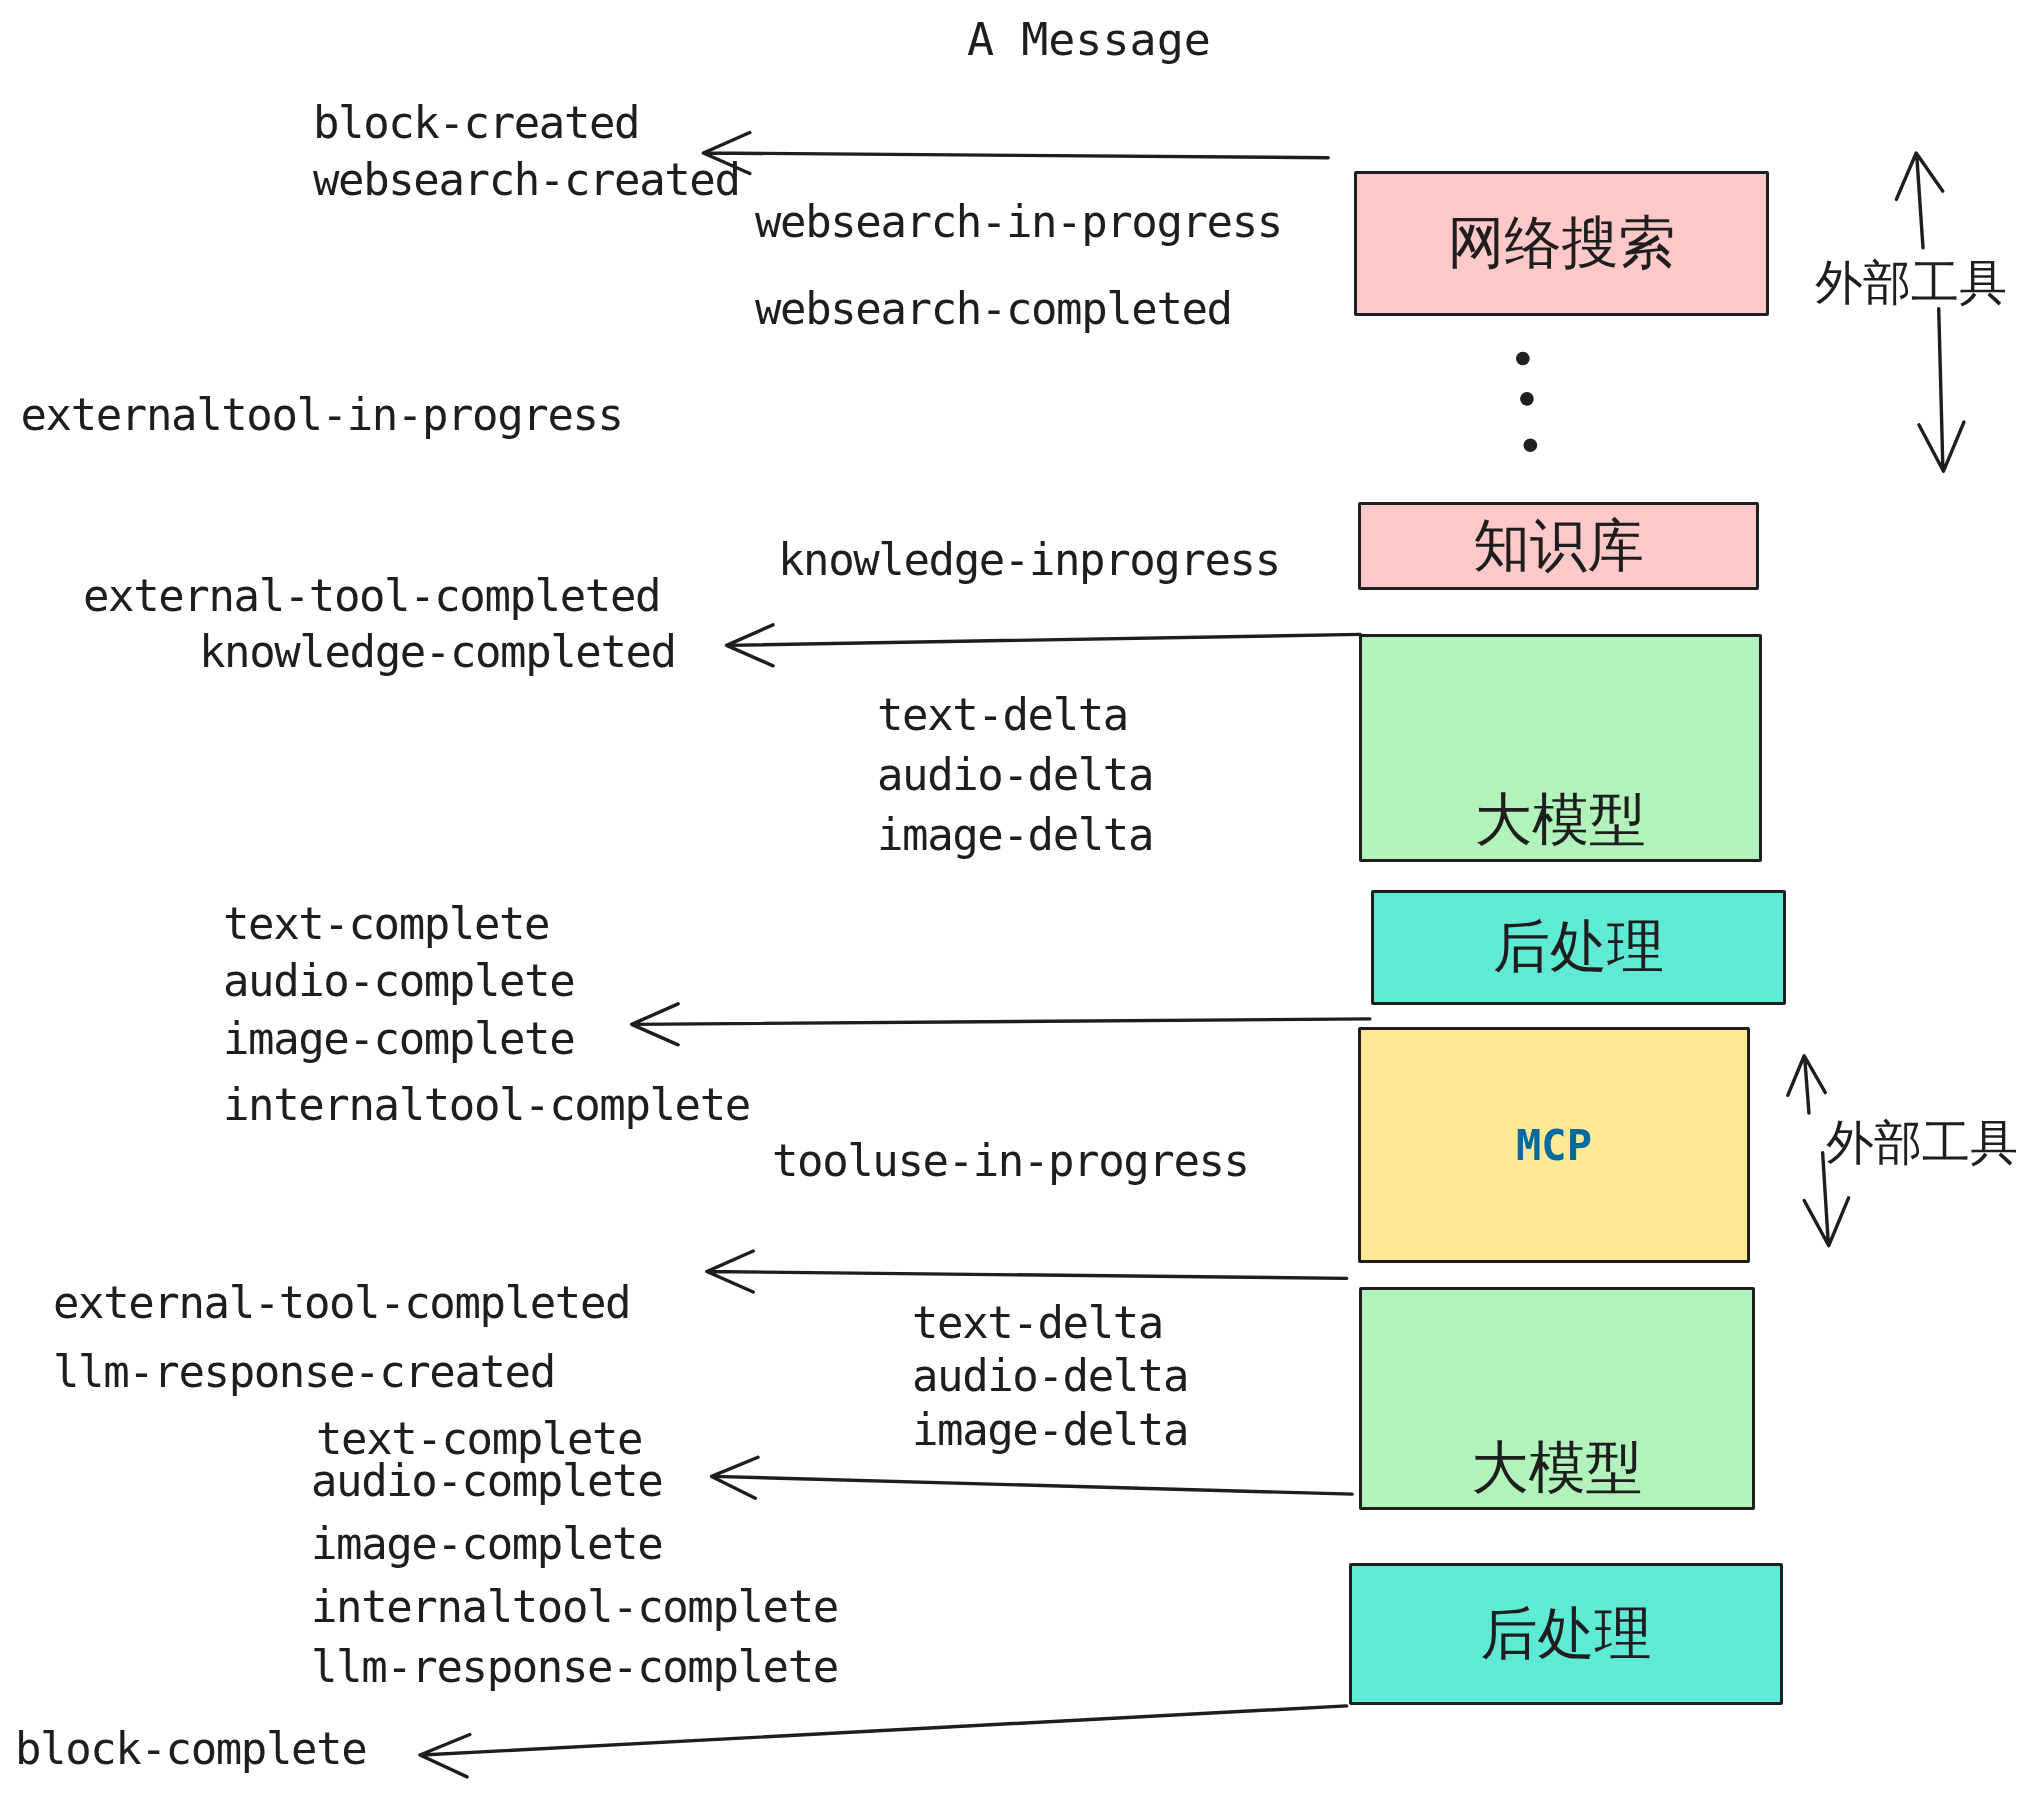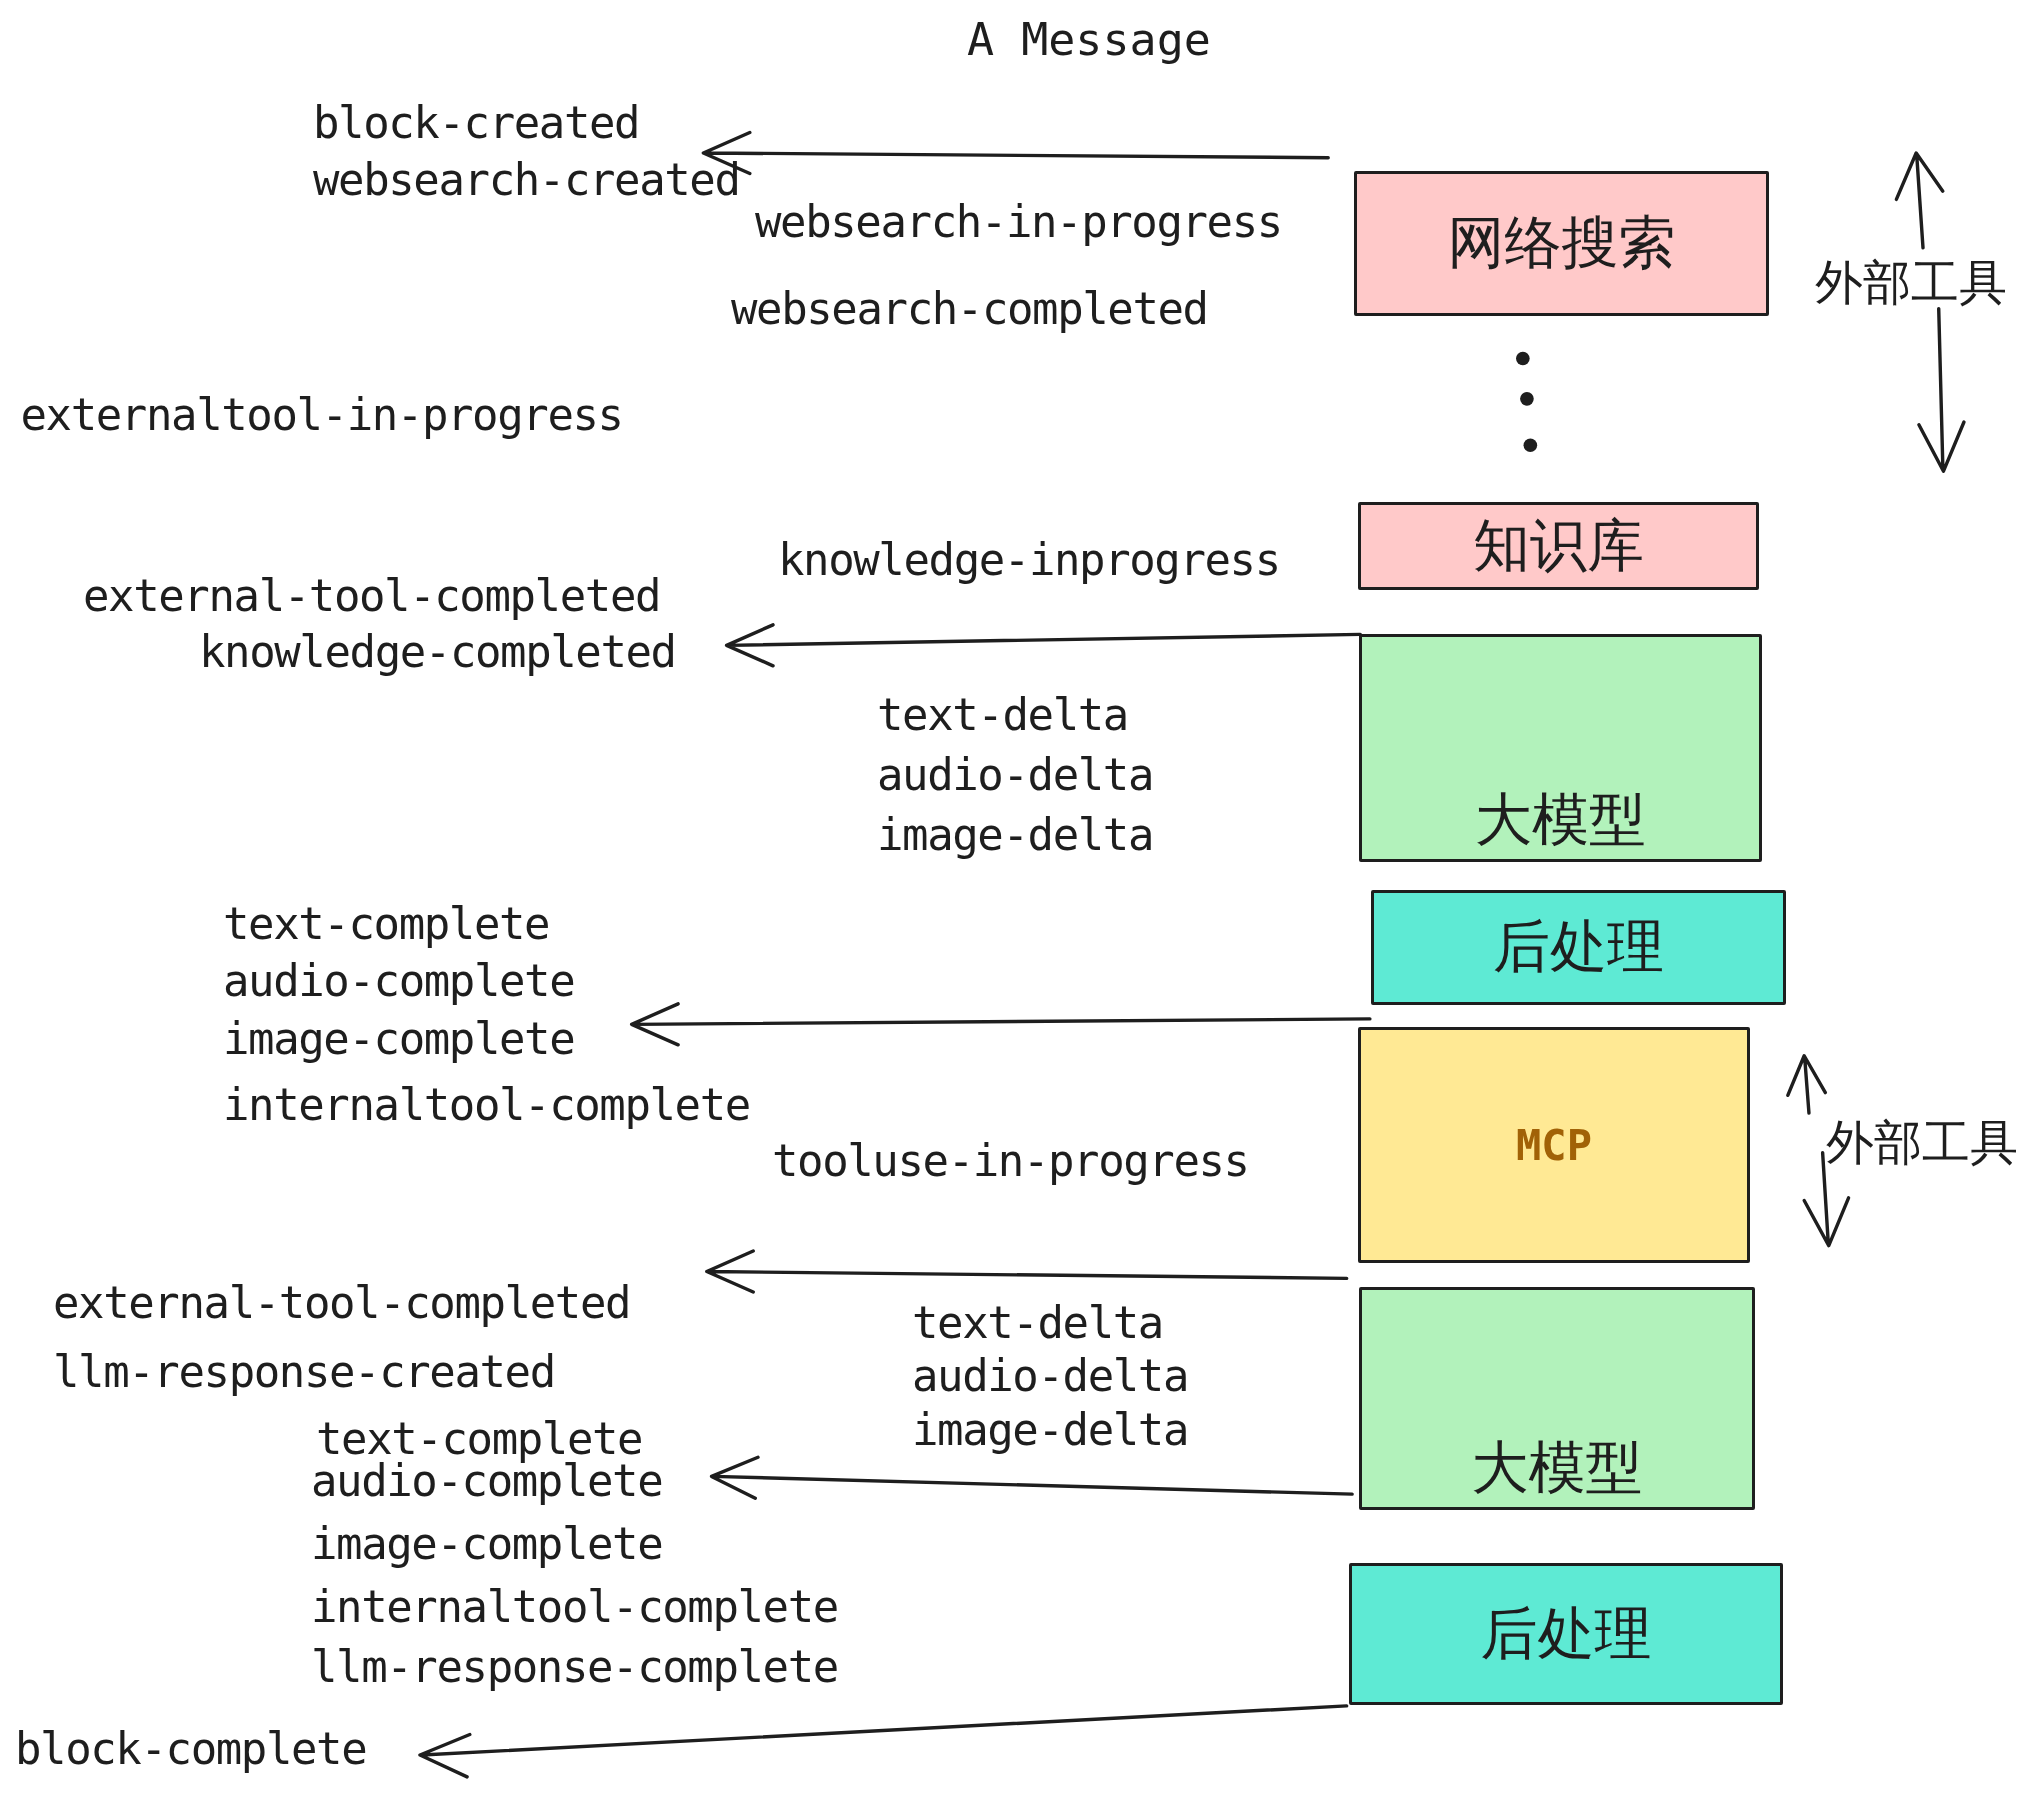--- a/index.html
+++ b/index.html
@@ -41,21 +41,21 @@
   .box .lbl{
     font-family:"Liberation Sans", sans-serif;
     font-size:57px;
     color:#1e1e1e;
     white-space:nowrap;
   }
   .box .lbl-mono{
     font-family:"DejaVu Sans Mono", monospace;
     font-size:42px;
     font-weight:bold;
-    color:#a16207;
+    color:#0369a1;
     white-space:nowrap;
   }
   .pink{background:#ffc9c9;}
   .green{background:#b2f2bb;align-items:flex-end;}
   .yellow{background:#ffe994;}
   .white{background:#5eead4;}
   .side{
     position:absolute;
     font-family:"Liberation Sans", sans-serif;
     font-size:48px;
@@ -100,21 +100,21 @@
     <circle cx="2230" cy="525" r="10"></circle>
     <circle cx="2236" cy="584" r="10"></circle>
     <circle cx="2241" cy="652" r="10"></circle>
   </svg>
 
   <div class="title" style="left:967px;top:17px;">A Message</div>
 
   <div class="ev" style="left:313px;top:101px;">block-created</div>
   <div class="ev" style="left:313px;top:158px;">websearch-created</div>
   <div class="ev" style="left:755px;top:200px;">websearch-in-progress</div>
-  <div class="ev" style="left:731px;top:287px;text-align:center;">websearch-completed</div>
+  <div class="ev" style="left:755px;top:287px;text-align:center;">websearch-completed</div>
   <div class="ev" style="left:778px;top:538px;">knowledge-inprogress</div>
   <div class="ev" style="left:20.5px;top:393px;">externaltool-in-progress</div>
   <div class="ev" style="left:83px;top:574px;">external-tool-completed</div>
   <div class="ev" style="left:199px;top:630px;">knowledge-completed</div>
 
   <div class="ev" style="left:877px;top:693px;">text-delta</div>
   <div class="ev" style="left:877px;top:753px;">audio-delta</div>
   <div class="ev" style="left:877px;top:813px;">image-delta</div>
 
   <div class="ev" style="left:223px;top:902px;">text-complete</div>

